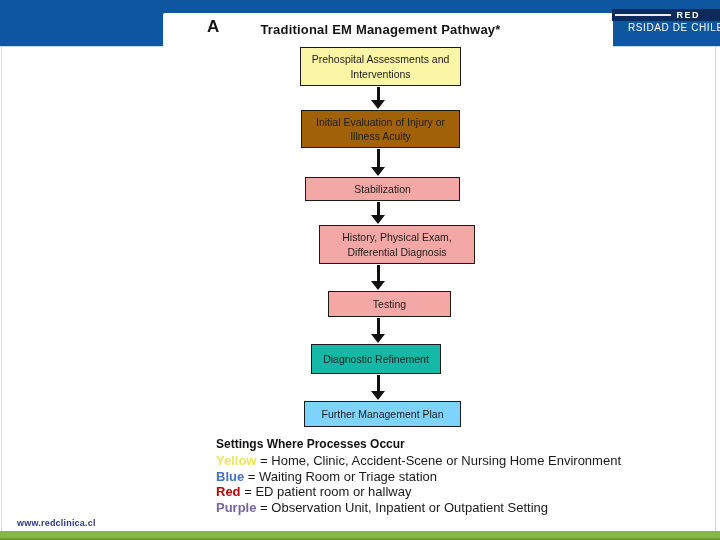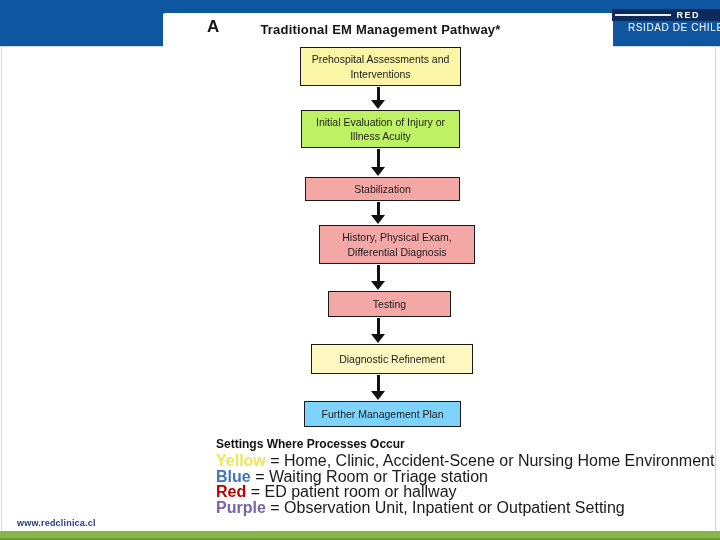--- a/index.html
+++ b/index.html
@@ -25,21 +25,21 @@
   
   .flow { position:absolute; left:0; top:0; width:720px; height:540px; }
   .flow-box { position:absolute; border:1.5px solid #1a1a1a; display:flex; align-items:center; justify-content:center; text-align:center; font-size:10.5px; color:#1c1c1c; line-height:1.35; padding:1px 4px; }
   .arrow { position:absolute; width:14px; }
   .arrow .stem { position:absolute; left:5.5px; top:0; bottom:8px; width:3px; background:#111; }
   .arrow .head { position:absolute; left:0; bottom:0; width:0; height:0; border-left:7px solid transparent; border-right:7px solid transparent; border-top:9px solid #111; }
 
   
   .legend { position:absolute; left:216px; top:437px; width:368px; }
   .legend-heading { font-size:12px; font-weight:bold; color:#111; margin-bottom:2px; }
-  .legend-line { font-size:16px; color:#1a1a1a; line-height:15.5px; white-space:nowrap; }
+  .legend-line { font-size:13px; color:#1a1a1a; line-height:15.5px; white-space:nowrap; }
   .legend-term { font-weight:bold; }
 
   
   .footer-url { position:absolute; left:17px; top:518px; font-size:9px; font-weight:bold; color:#2a3a80; letter-spacing:0.2px; }
   .bottom-bar { position:absolute; left:0; right:0; bottom:0; height:9px; border-bottom:2px solid #6f9c33; }
 
   
   .edge-left { position:absolute; left:1px; top:47px; bottom:9px; width:1px; background:#dcdcdc; }
   .edge-right { position:absolute; right:4px; top:47px; bottom:9px; width:1px; background:#d4d4d4; }
 </style>
@@ -65,21 +65,21 @@
 
   <div class="flow">
 
     <div class="flow-box" style="left: 300px; top: 47px; width: 161px; height: 39px; background: rgb(251, 246, 166);">Prehospital Assessments and Interventions</div>
 
     <div class="arrow" style="left:371px; top:87px; height:22px;">
       <div class="stem"></div>
         <div class="head"></div>
     </div>
 
-    <div class="flow-box" style="left: 301px; top: 110px; width: 159px; height: 38px; background: #bef264;">Initial Evaluation of Injury or Illness Acuity</div>
+    <div class="flow-box" style="left: 301px; top: 110px; width: 159px; height: 38px; background: #a16207;">Initial Evaluation of Injury or Illness Acuity</div>
 
     <div class="arrow" style="left:371px; top:149px; height:27px;">
       <div class="stem"></div>
         <div class="head"></div>
     </div>
 
     <div class="flow-box" style="left: 305px; top: 177px; width: 155px; height: 24px; background: rgb(243, 168, 165);">Stabilization</div>
 
     <div class="arrow" style="left:371px; top:202px; height:22px;">
       <div class="stem"></div>
@@ -93,21 +93,21 @@
         <div class="head"></div>
     </div>
 
     <div class="flow-box" style="left: 328px; top: 291px; width: 123px; height: 26px; background: rgb(243, 168, 165);">Testing</div>
 
     <div class="arrow" style="left:371px; top:318px; height:25px;">
       <div class="stem"></div>
         <div class="head"></div>
     </div>
 
-    <div class="flow-box" style="left: 311px; top: 344px; width: 162px; height: 30px; background: #fef9c3;">Diagnostic Refinement</div>
+    <div class="flow-box" style="left: 311px; top: 344px; width: 130px; height: 30px; background: #14b8a6;">Diagnostic Refinement</div>
 
     <div class="arrow" style="left:371px; top:375px; height:25px;">
       <div class="stem"></div>
         <div class="head"></div>
     </div>
 
     <div class="flow-box" style="left: 304px; top: 401px; width: 157px; height: 26px; background: #7dd3fc;">Further Management Plan</div>
   </div>
 
   <div class="legend">

